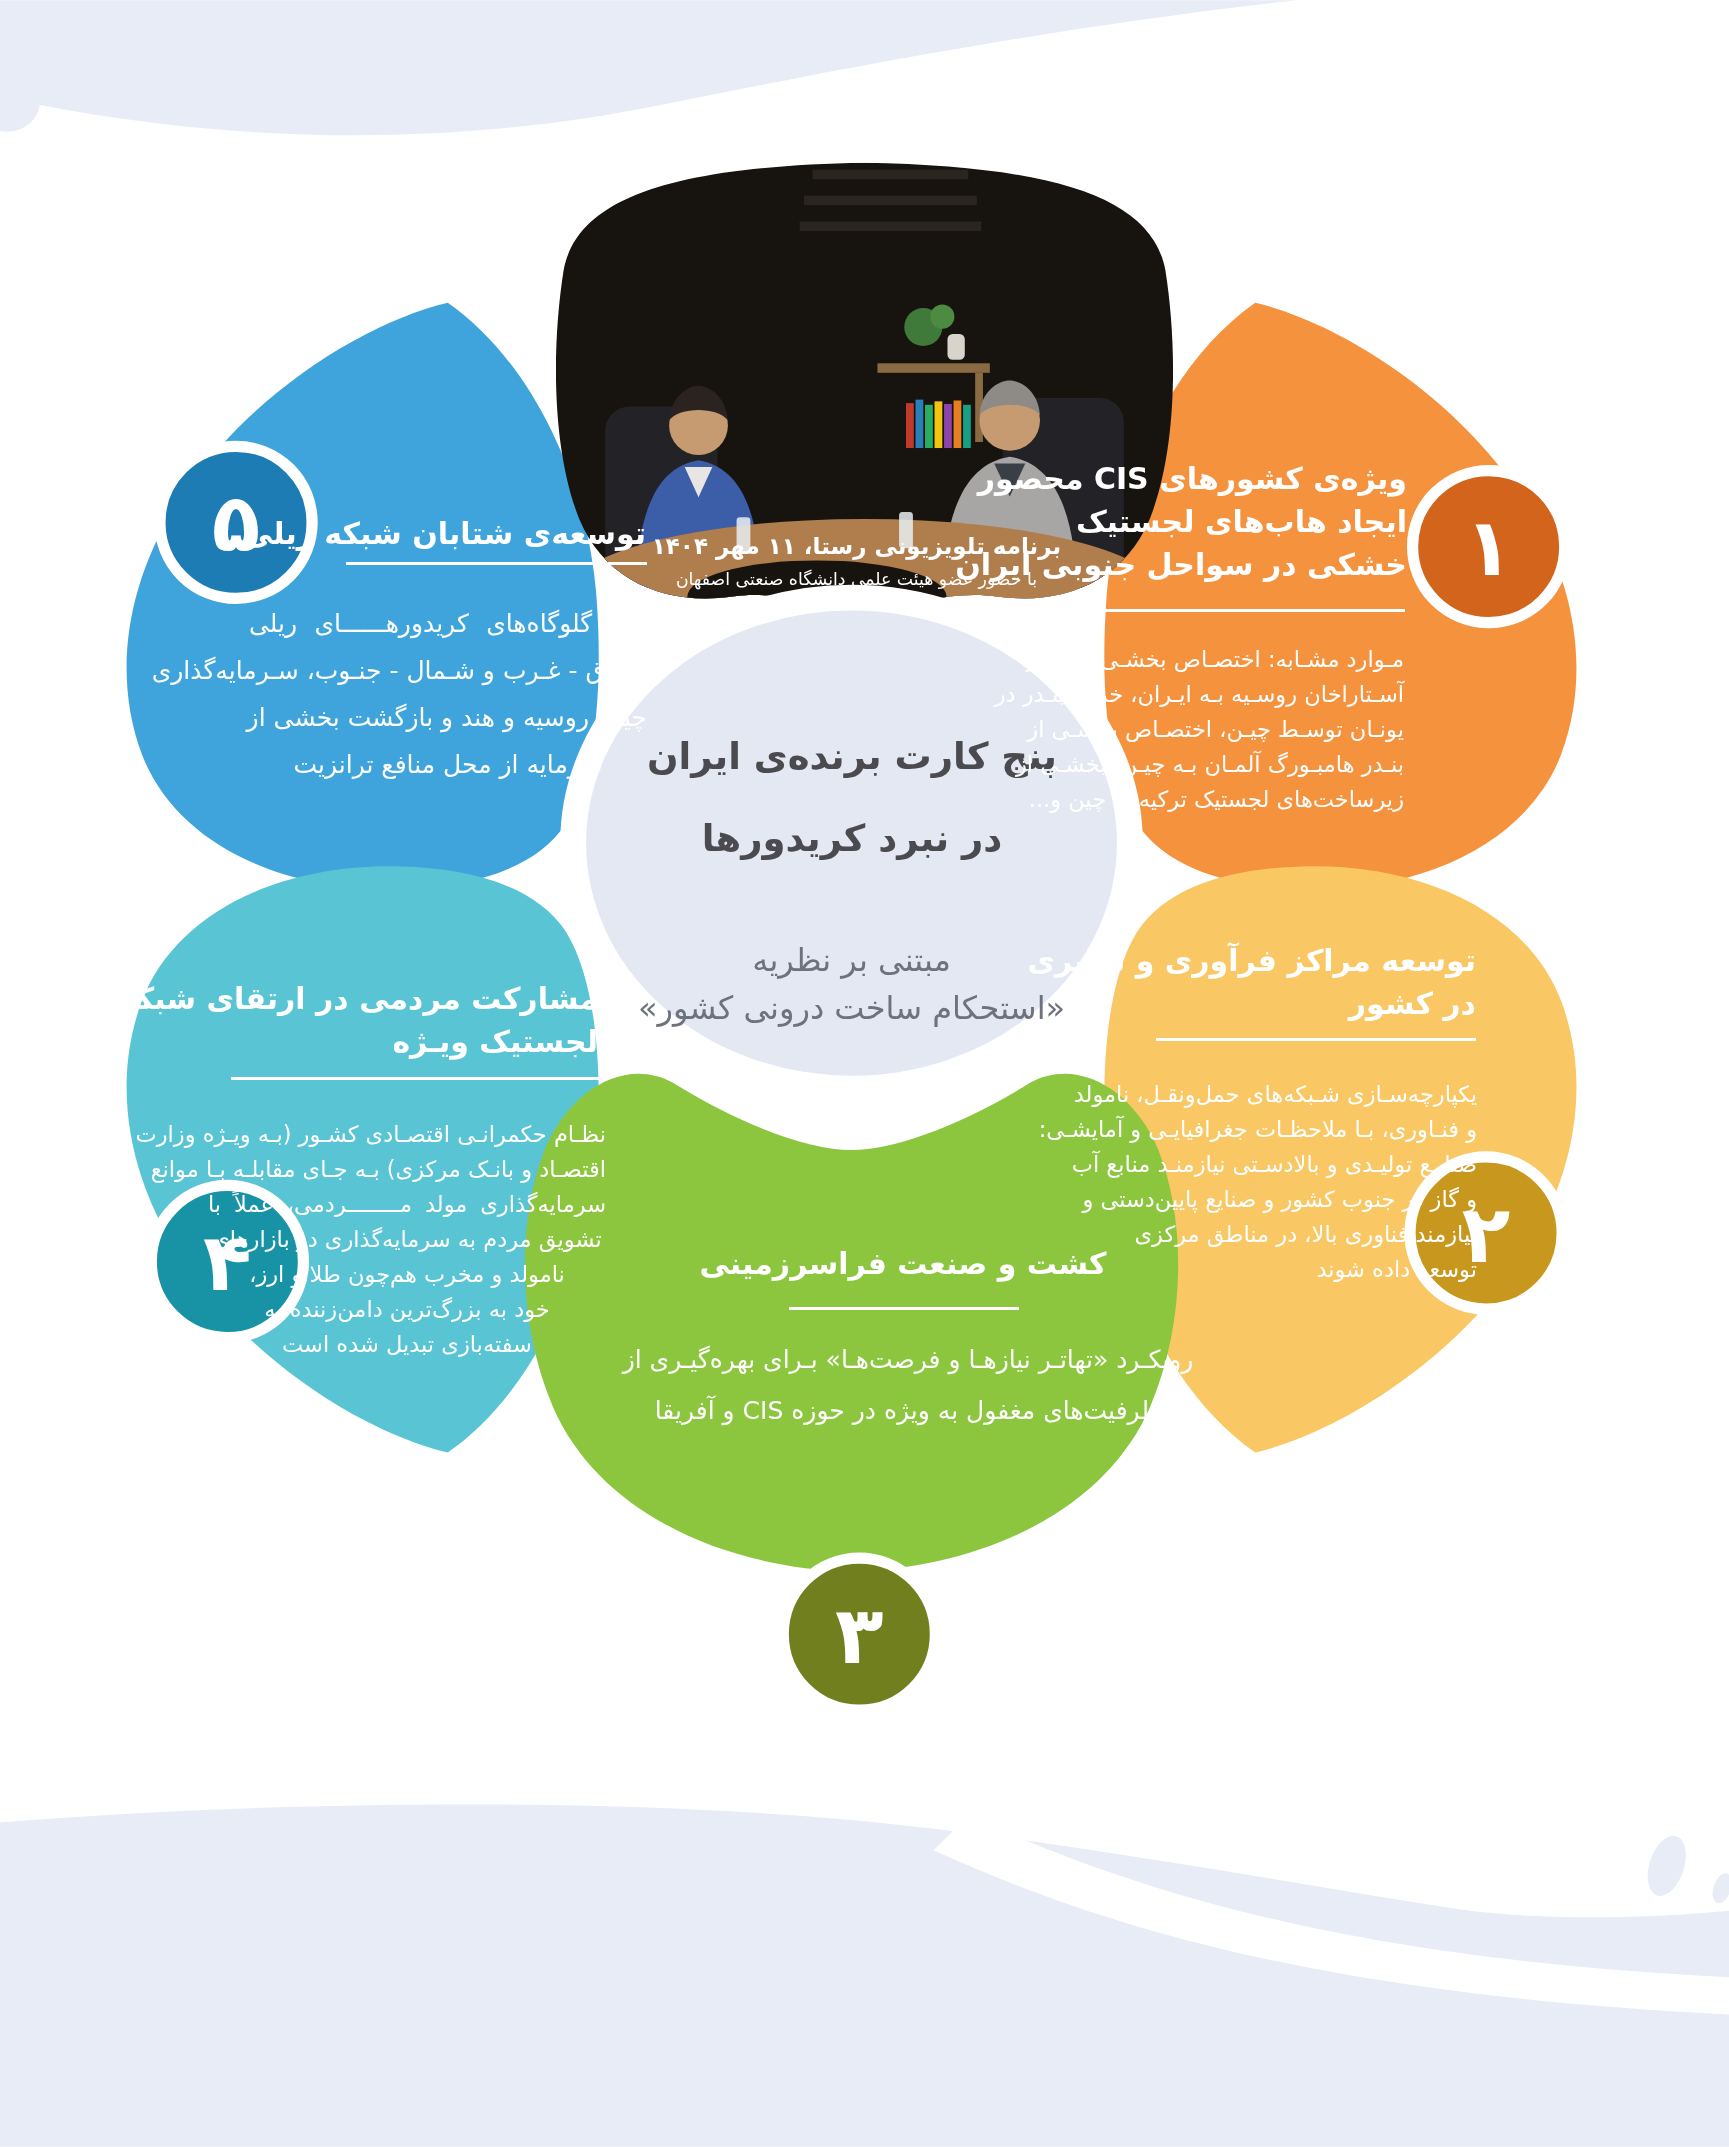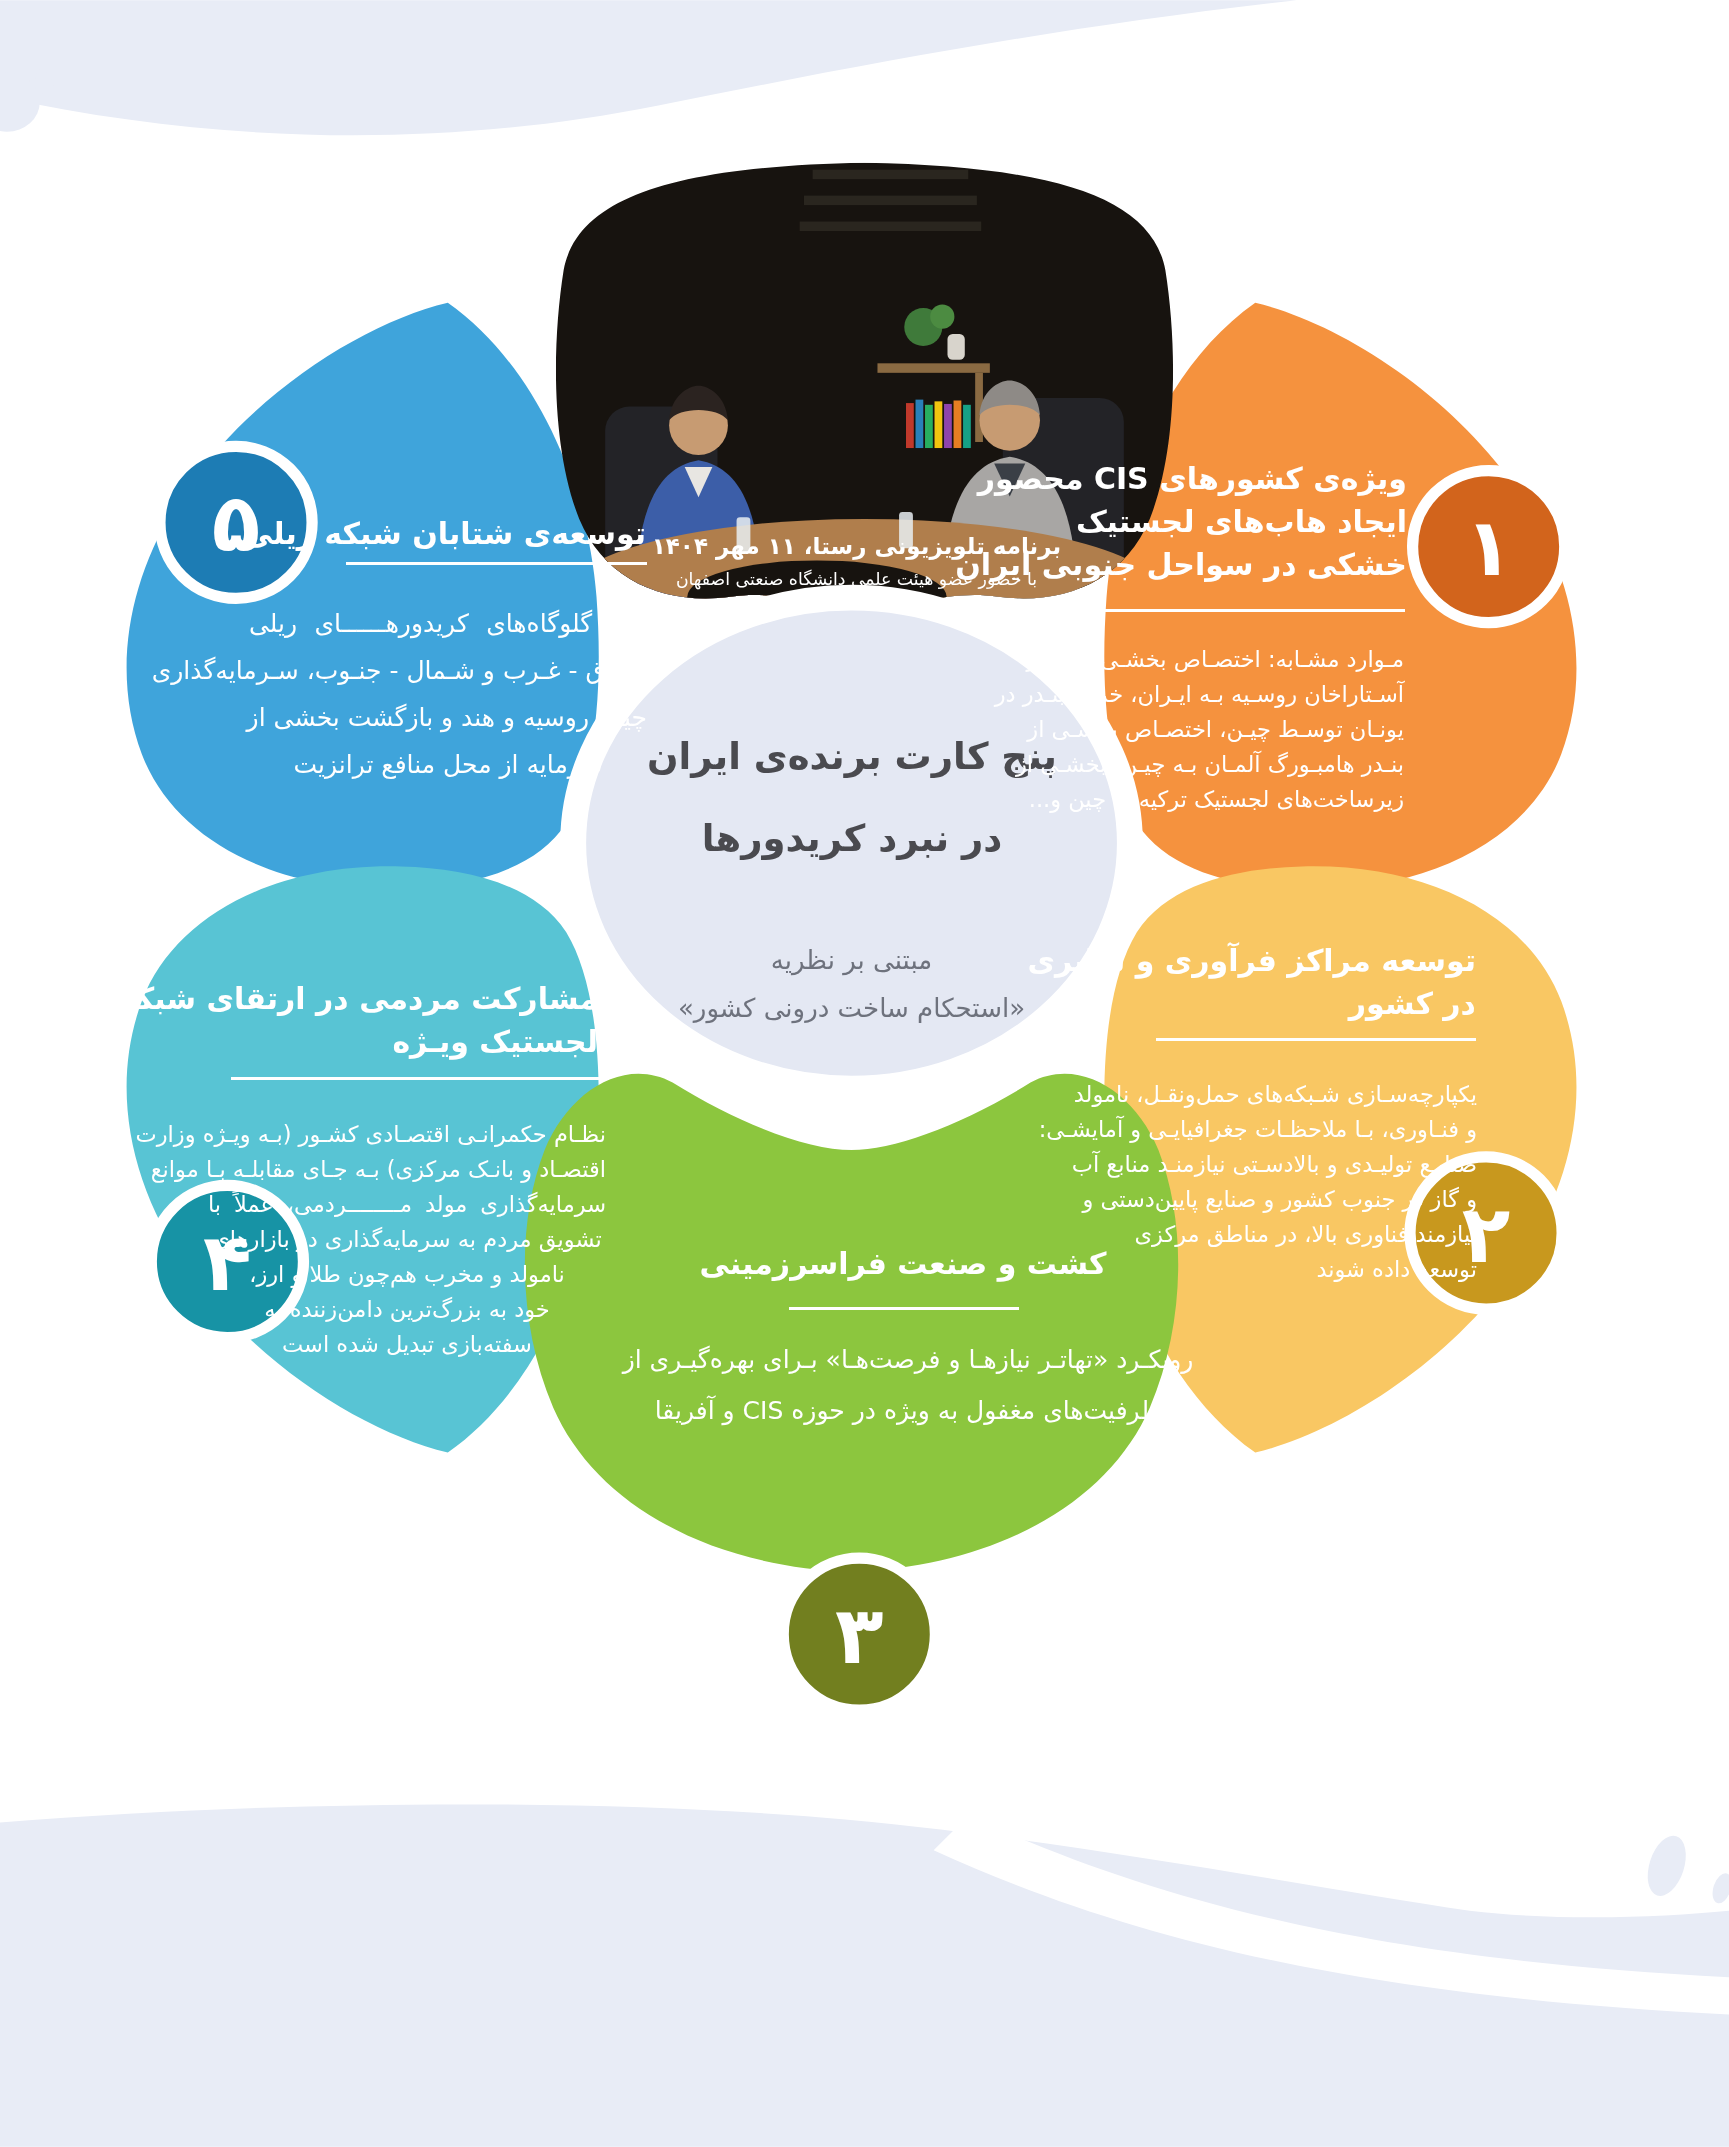--- a/index.html
+++ b/index.html
@@ -25,21 +25,21 @@
   #body2 .line:nth-child(n+5) { text-align:right; }
   #body4 .line:nth-child(-n+3) { text-align:justify; text-align-last:justify; height:35px; }
   #body4 .line:nth-child(n+4) { text-align:center; }
   #body5 { font-size:25px; line-height:47px; }
   #body5 .line:nth-child(-n+3) { text-align:justify; text-align-last:justify; height:47px; }
   #body5 .line:nth-child(4) { text-align:center; }
   #body3 { font-size:25px; line-height:51px; }
 
   
   .ctitle { font-weight:bold; font-size:37px; line-height:82px; text-align:center; }
-  .csub   { font-size:26px; line-height:48px; text-align:center; }
+  .csub   { font-size:32px; line-height:48px; text-align:center; }
 
   
   .cap1 { font-weight:bold; font-size:23px; text-align:center; }
   .cap2 { font-size:17.3px; text-align:center; }
 
   
   #caption1 { left:597px; top:533px;  width:519px; }
   #caption2 { left:597px; top:569px;  width:519px; }
 
   #ctitle   { left:506px; top:716px;  width:692px; }

